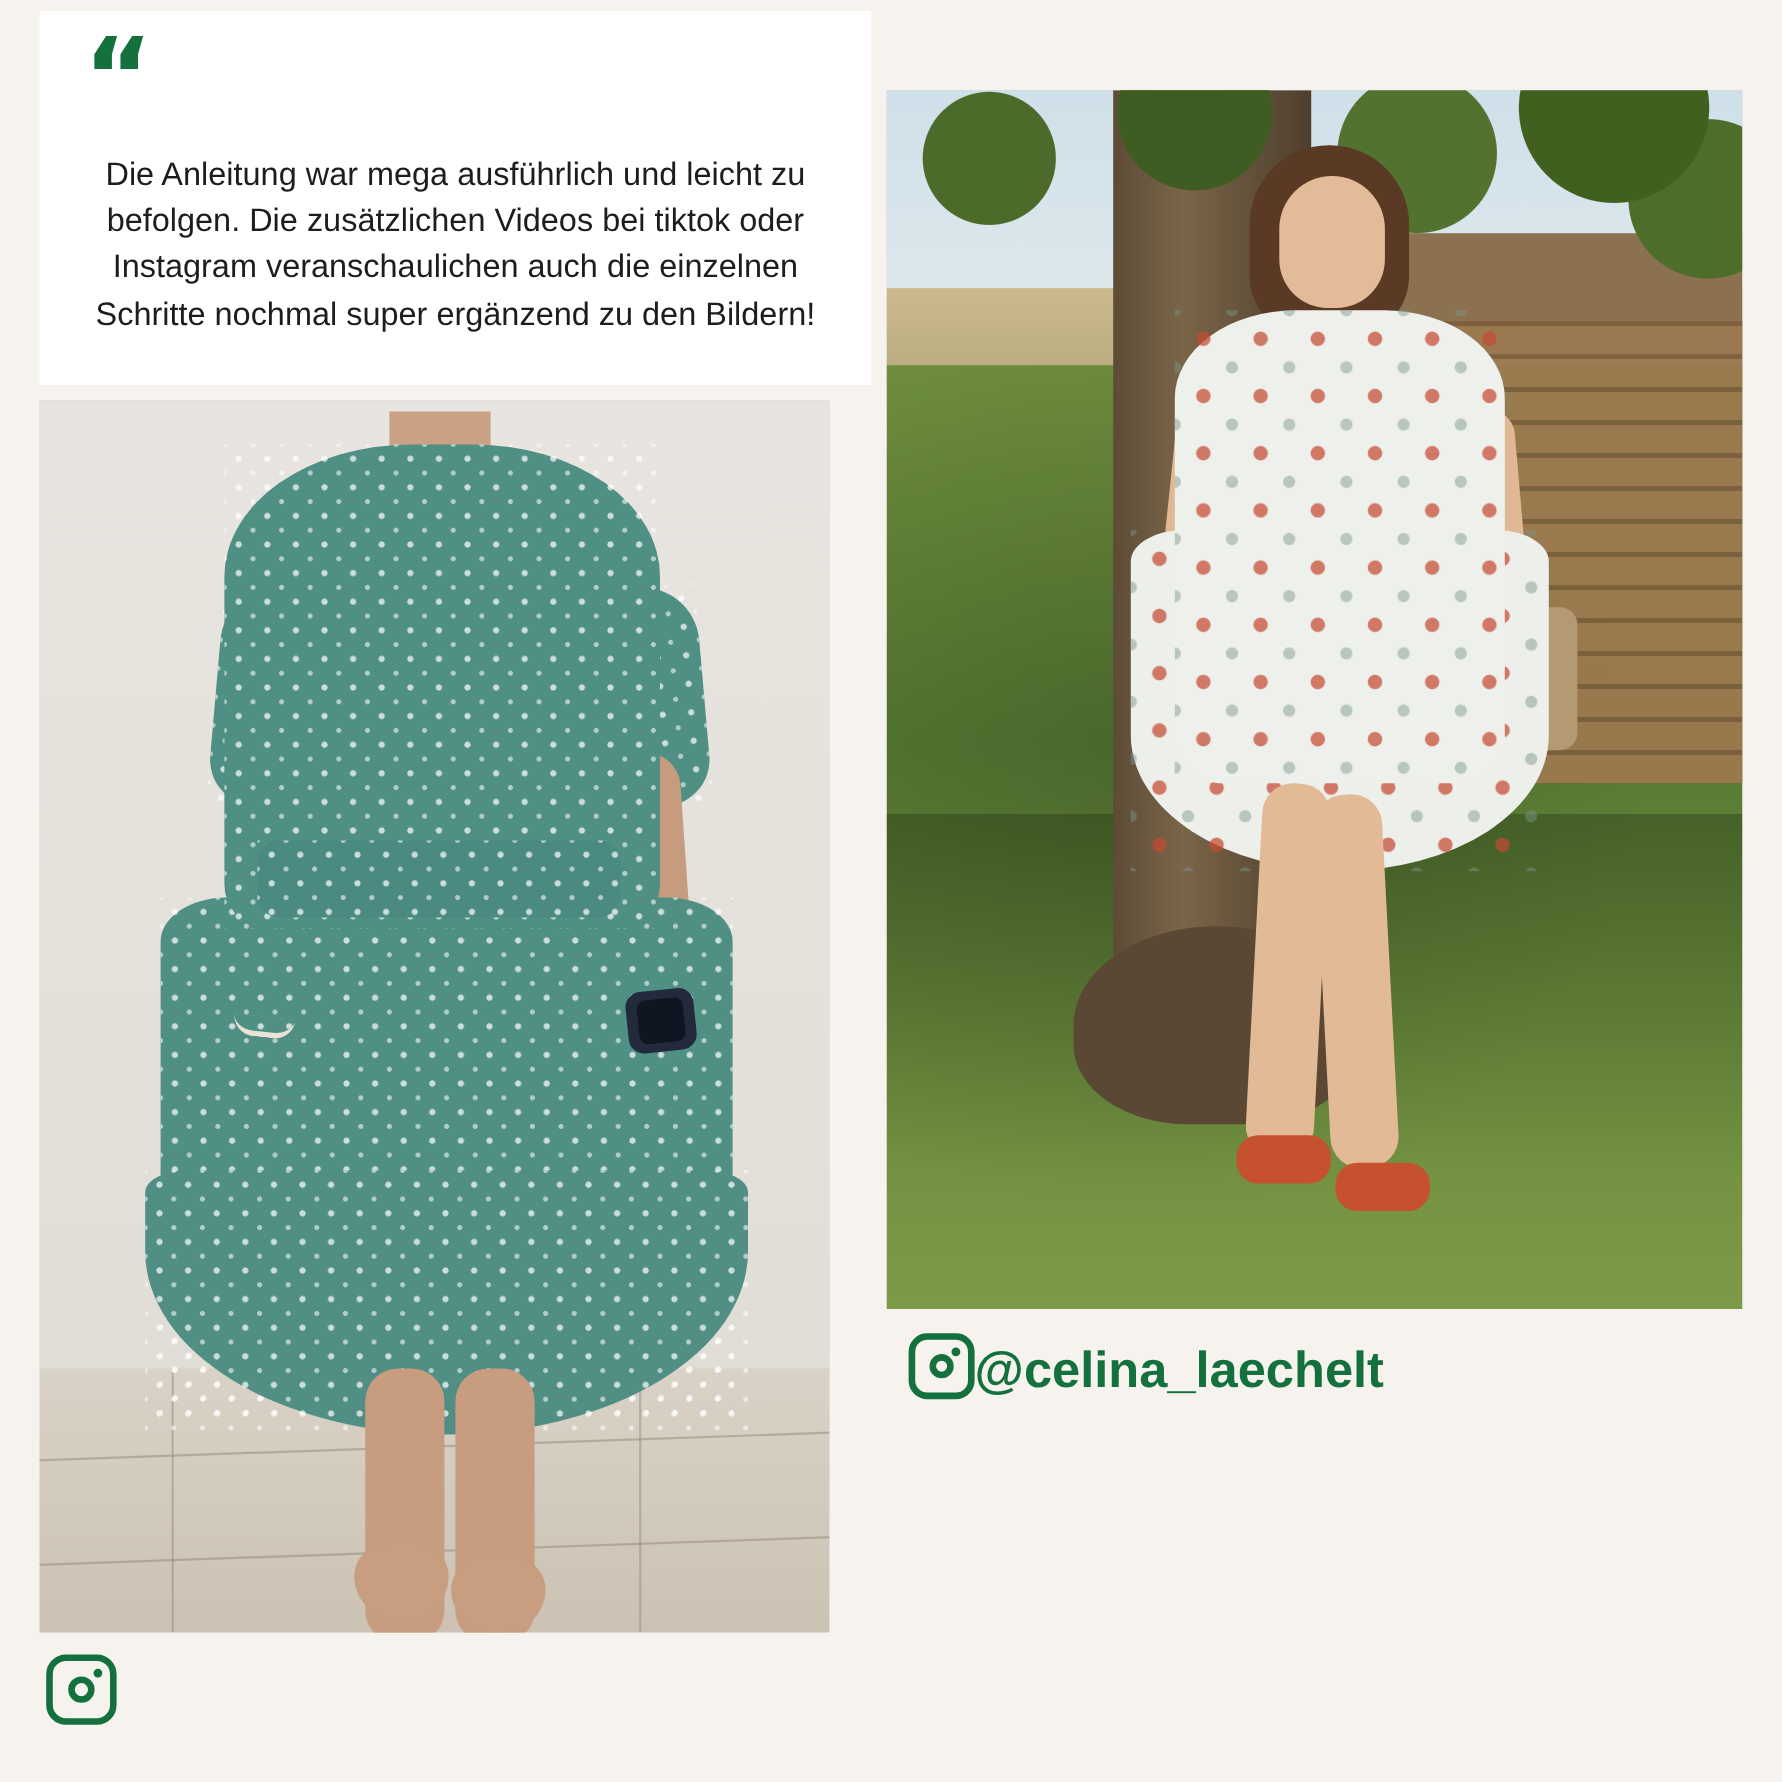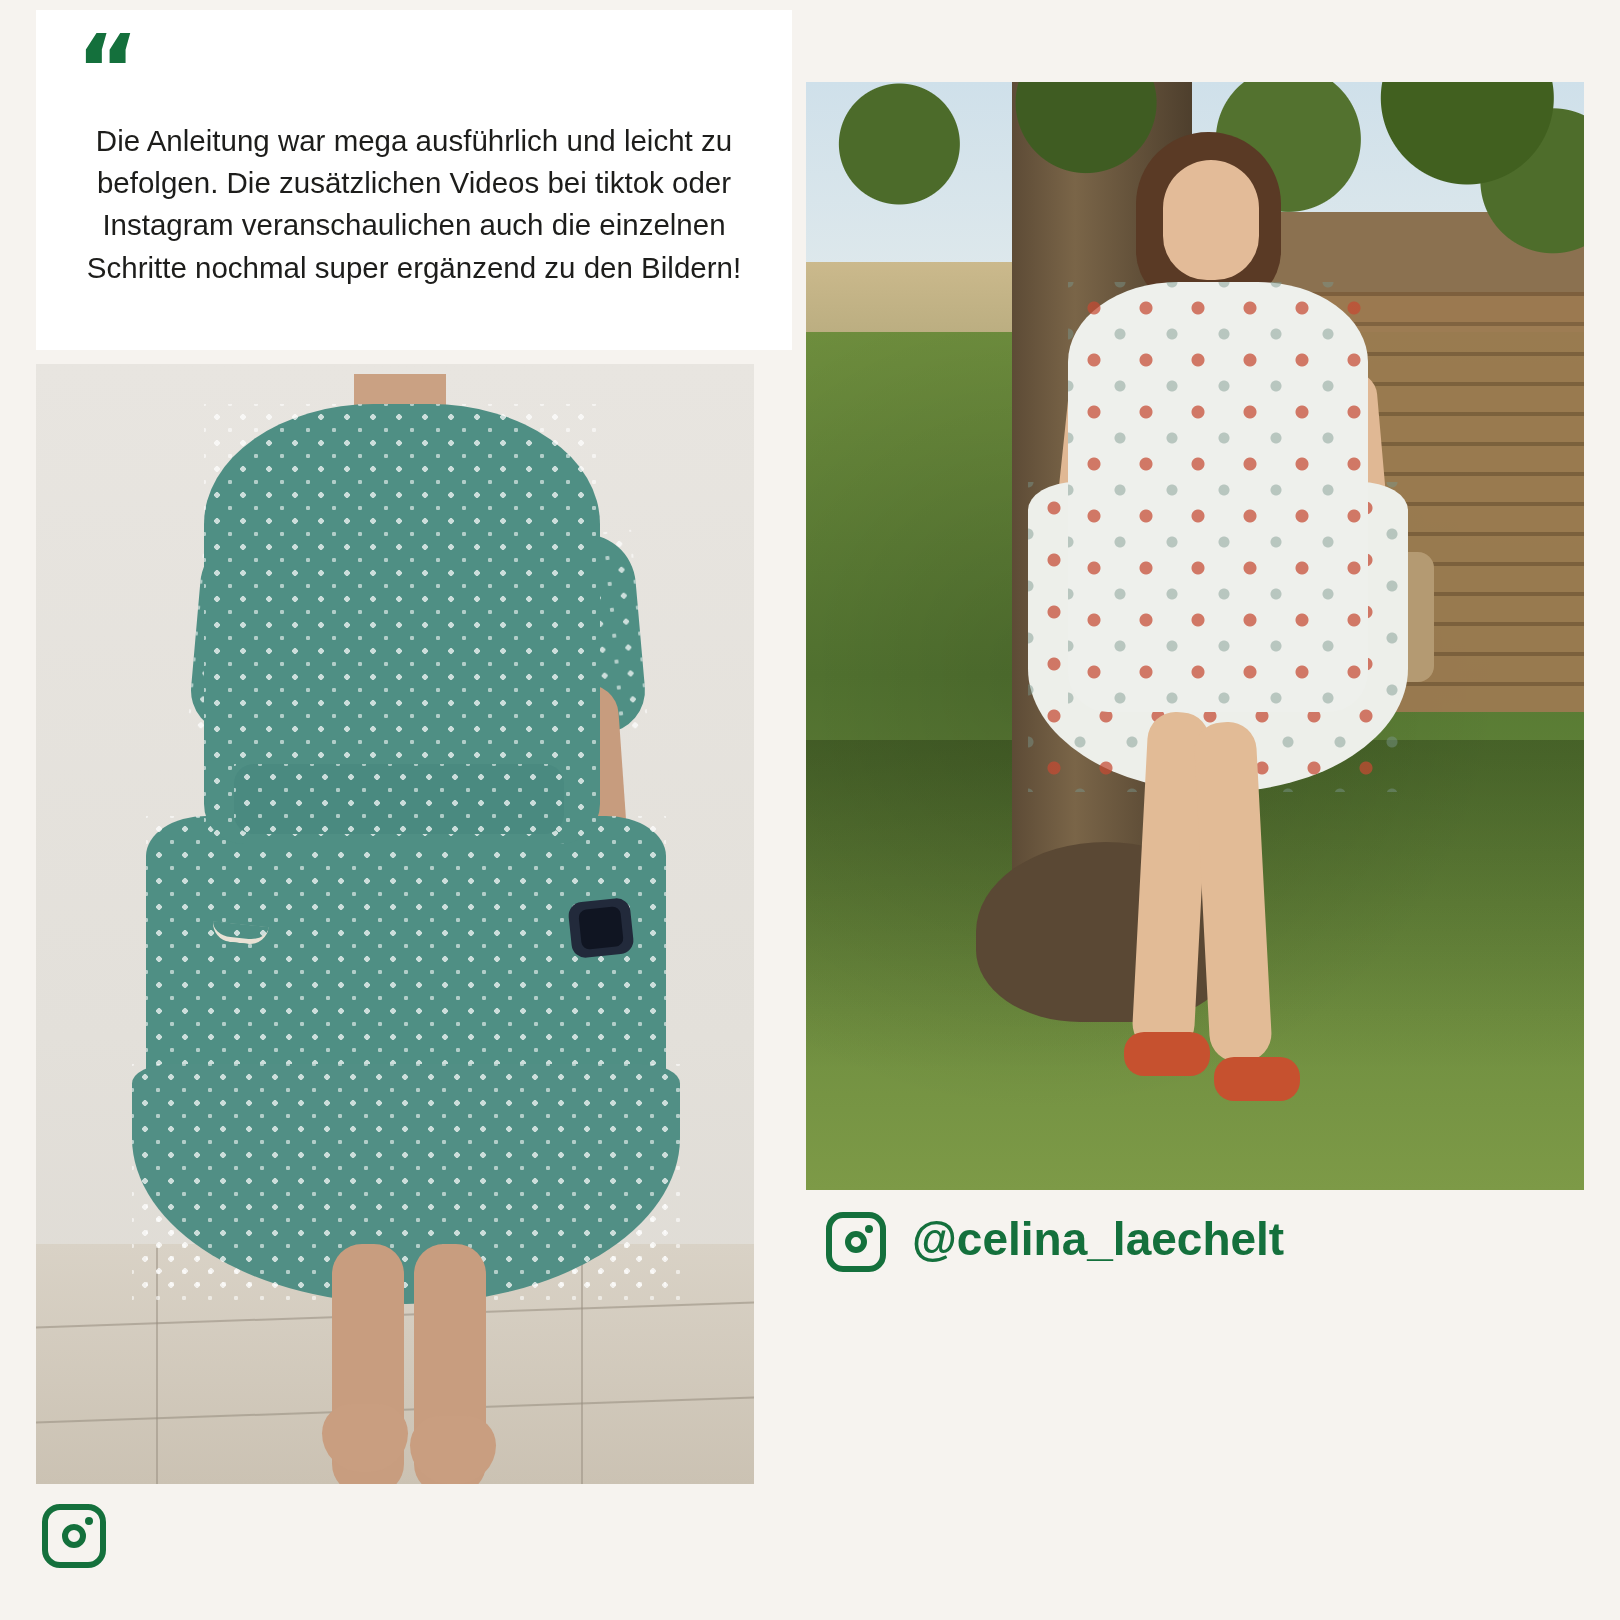--- a/index.html
+++ b/index.html
@@ -35,21 +35,21 @@
     font-family: "DejaVu Sans", sans-serif;
     font-size: 96px;
     line-height: 0.55;
     color: #14703c;
     font-weight: 700;
     letter-spacing: -2px;
     height: 62px;
     display: block;
   }
   .quote-text {
-    margin-top: 14px;
+    margin-top: 32px;
     font-size: 29.5px;
     line-height: 1.43;
     color: #1d1d1b;
     text-align: center;
     font-family: "Liberation Sans", sans-serif;
   }
 
   .photo {
     position: absolute;
     overflow: hidden;
@@ -65,22 +65,21 @@
     left: 806px;
     top: 82px;
     width: 778px;
     height: 1108px;
   }
 
   
   .handle-row {
     position: absolute;
     display: flex;
-    align-items: flex-start;
-    gap: 26px;
+    align-items: flex-end;
   }
   .handle-left {
     left: 42px;
     top: 1504px;
   }
   .handle-right {
     left: 826px;
     top: 1212px;
   }
   .ig-icon {

